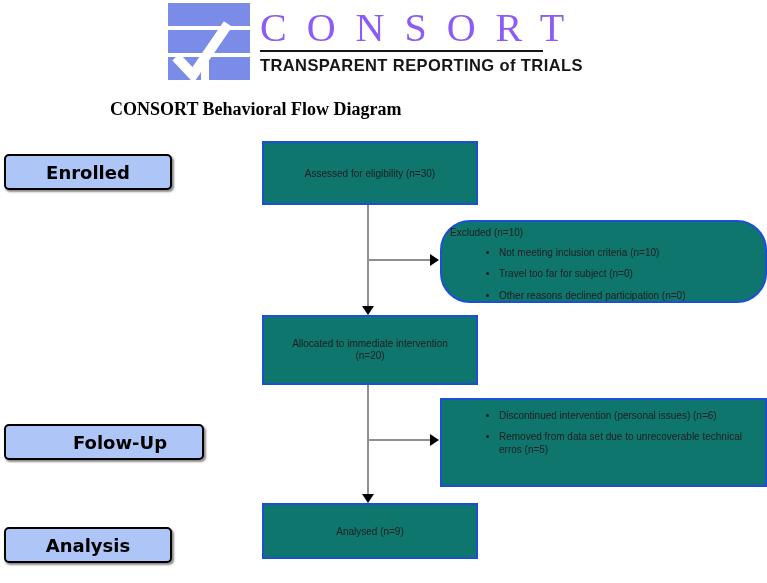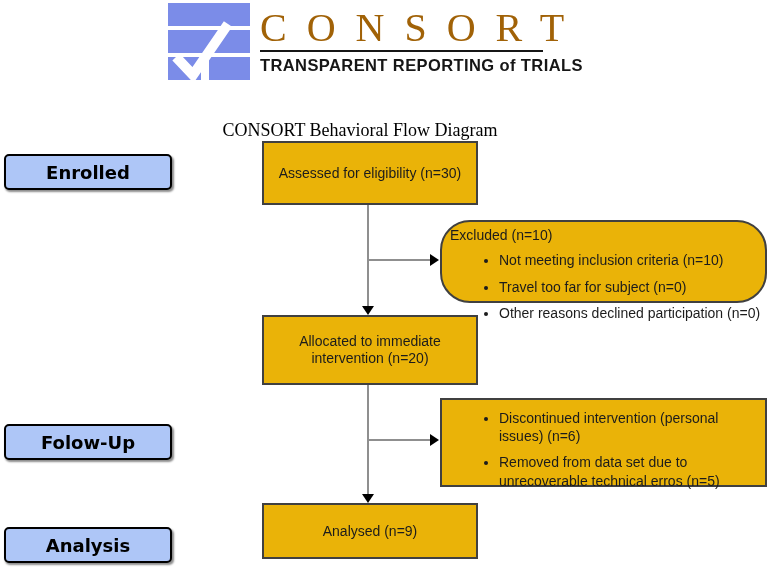--- a/index.html
+++ b/index.html
@@ -7,40 +7,40 @@
         font-family:"Liberation Sans",sans-serif;color:#111;}
 
   
   .logo-icon{position:absolute;left:168px;top:3px;width:82px;height:78px;}
   .logo-bar{position:absolute;left:0;width:82px;height:23px;background:var(--logoblue);}
   .bar1{top:0;} .bar2{top:27px;}
   .sq-left{position:absolute;left:0;top:54px;width:33px;height:23px;background:var(--logoblue);}
   .sq-right{position:absolute;left:41px;top:54px;width:41px;height:23px;background:var(--logoblue);}
   .logo-check{position:absolute;left:0;top:0;width:82px;height:78px;}
   .wordmark{position:absolute;left:260px;top:4px;font-family:"Liberation Serif",serif;
-            font-size:40px;letter-spacing:20px;color:#a16207;white-space:nowrap;}
+            font-size:40px;letter-spacing:20px;color:#8b5cf6;white-space:nowrap;}
   .wordmark-rule{position:absolute;left:260px;top:50px;width:283px;height:2px;background:#161616;}
   .tagline{position:absolute;left:260px;top:56px;font-size:16.5px;font-weight:bold;
            letter-spacing:0.4px;color:#161616;white-space:nowrap;}
 
   
-  .diagram-title{position:absolute;left:110px;top:99px;width:500px;text-align:center;
-                 font-family:"Liberation Serif",serif;font-weight:normal;font-size:18px;color:#000;margin-top:21px;}
+  .diagram-title{position:absolute;left:110px;top:99px;width:500px;
+                 font-family:"Liberation Serif",serif;font-weight:bold;font-size:18px;color:#000;}
 
   
   .stage{position:absolute;left:4px;width:164px;height:32px;background:var(--stagefill);
          border:2px solid #000;border-radius:5px;display:flex;align-items:center;justify-content:center;
          font-family:"DejaVu Sans",sans-serif;font-weight:bold;font-size:18px;color:#000;
          box-shadow:1.5px 2px 2px rgba(0,0,0,.45);}
   .stage-enrolled{top:154px;} .stage-allocation{top:333px;}
-  .stage-folowup{top:424px;} .stage-analysis{top:527px;}
+  .stage-folowup{top:424px;padding-left:32px;} .stage-analysis{top:527px;}
 
   
-  .flowbox{position:absolute;background:#eab308;border:2px solid #404040;box-sizing:border-box;
-           font-size:14px;color:#1c1c1c;}
+  .flowbox{position:absolute;background:#0f766e;border:2px solid #1d4ed8;box-sizing:border-box;
+           font-size:10px;color:#1c1c1c;}
   .centerbox{display:flex;align-items:center;justify-content:center;text-align:center;}
   .box-assessed{left:262px;top:141px;width:216px;height:64px;}
   .box-excluded{left:440px;top:220px;width:327px;height:83px;padding:5px 6px 4px 8px;border-radius:30px;}
   .box-allocated{left:262px;top:315px;width:216px;height:70px;}
   .box-allocated .wrap{width:175px;line-height:1.25;}
   .box-followup{left:440px;top:398px;width:327px;height:89px;padding:7px 6px 20px 8px;}
   .box-analysed{left:262px;top:503px;width:216px;height:56px;}
 
   .flowbox ul{margin:2px 0 0 30px;padding-left:19px;list-style:disc outside;}
   .box-excluded li{margin:8px 0 1px 0;line-height:1.33;white-space:nowrap;}

